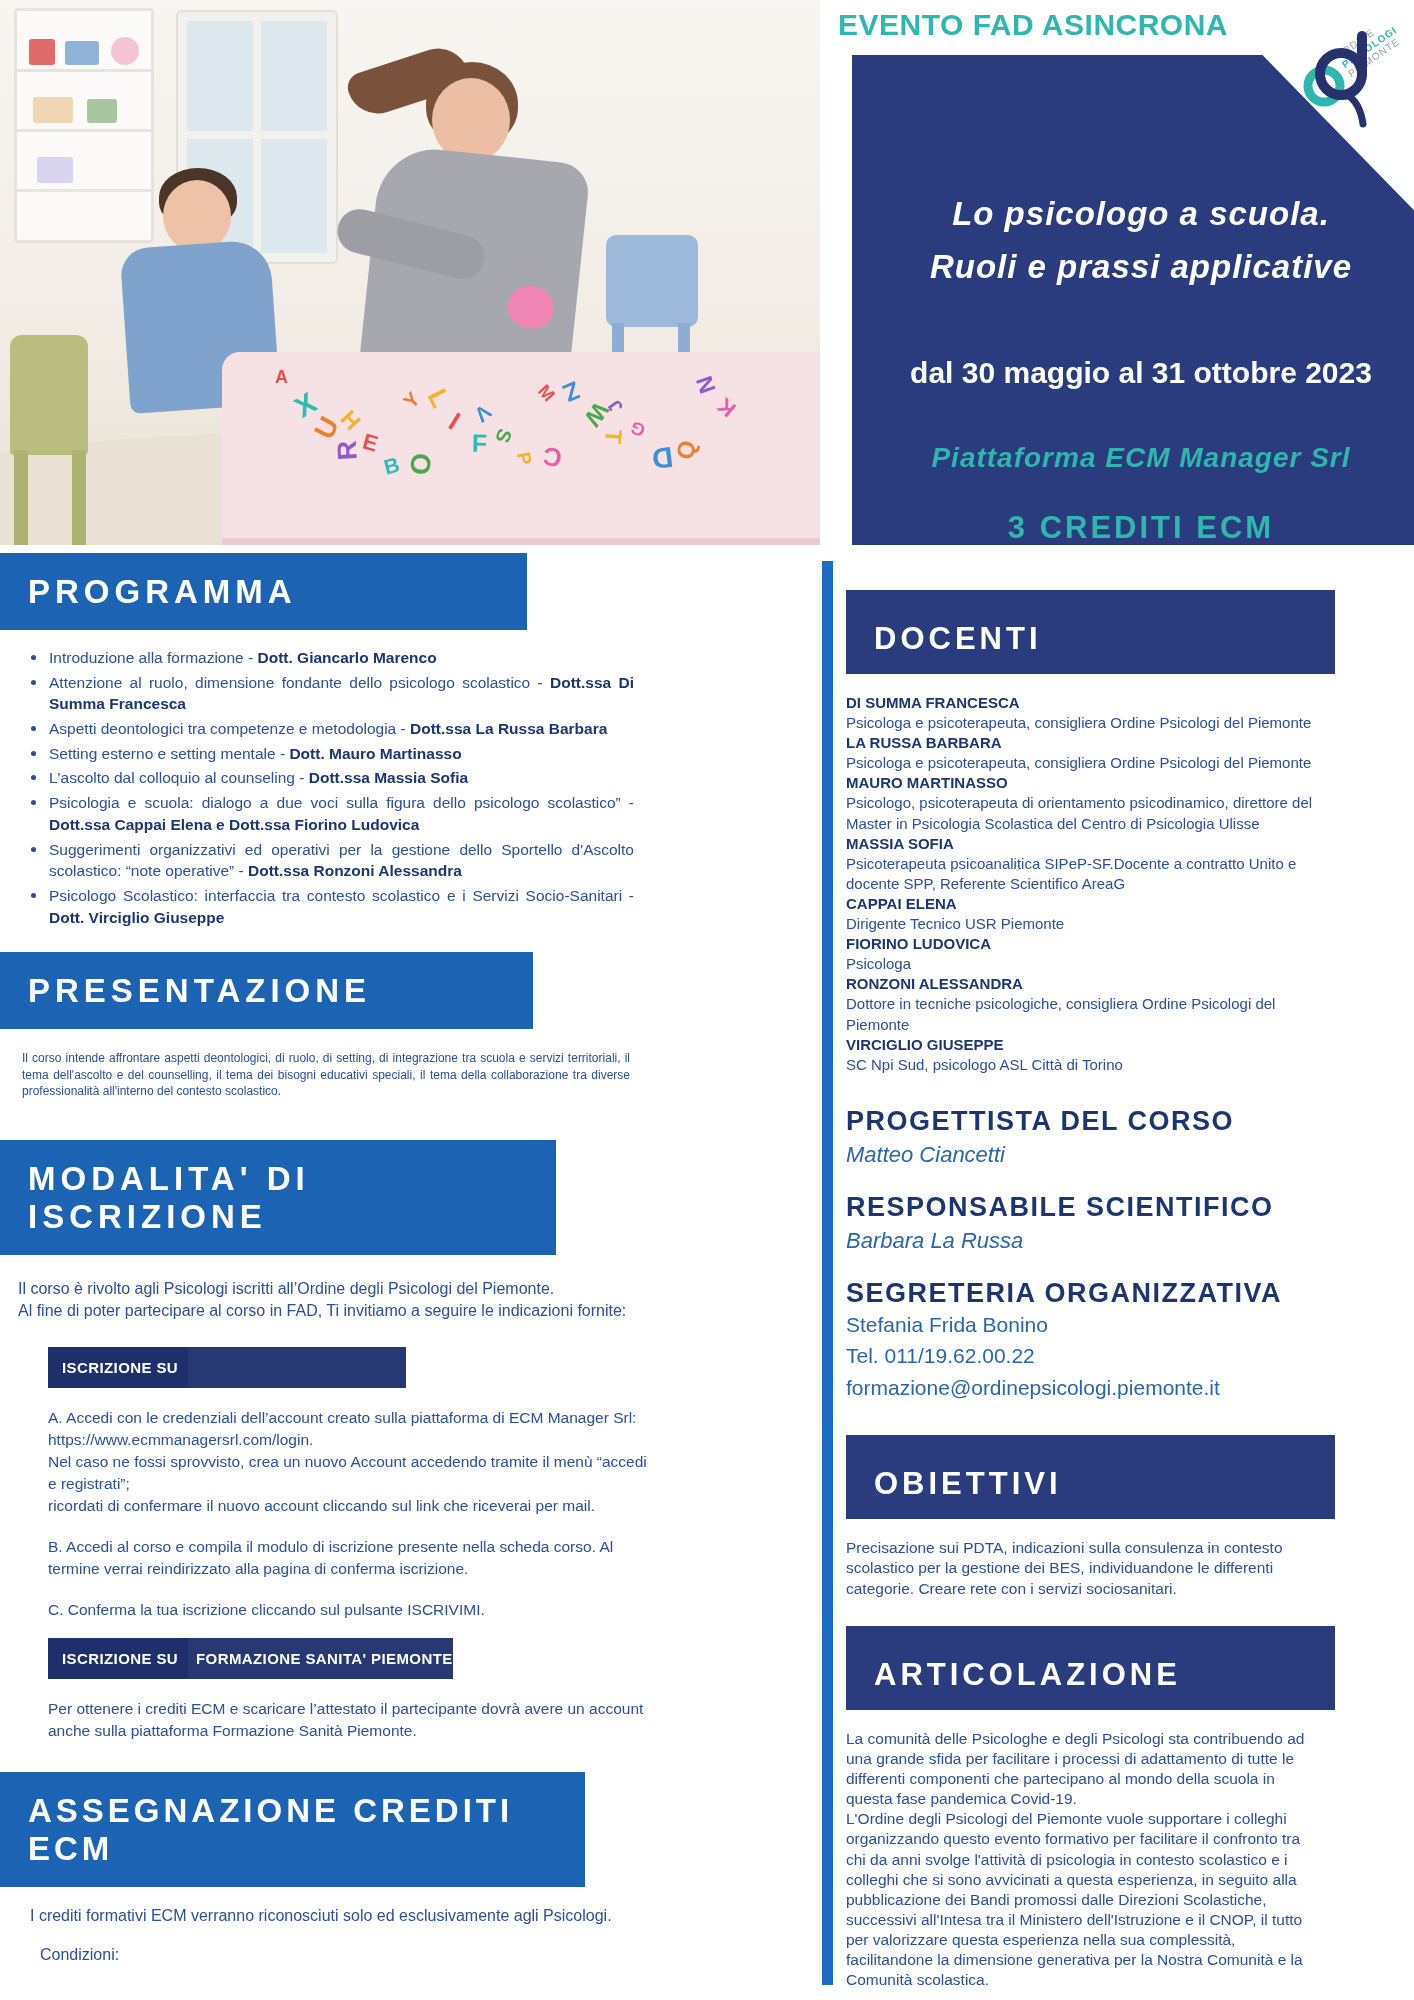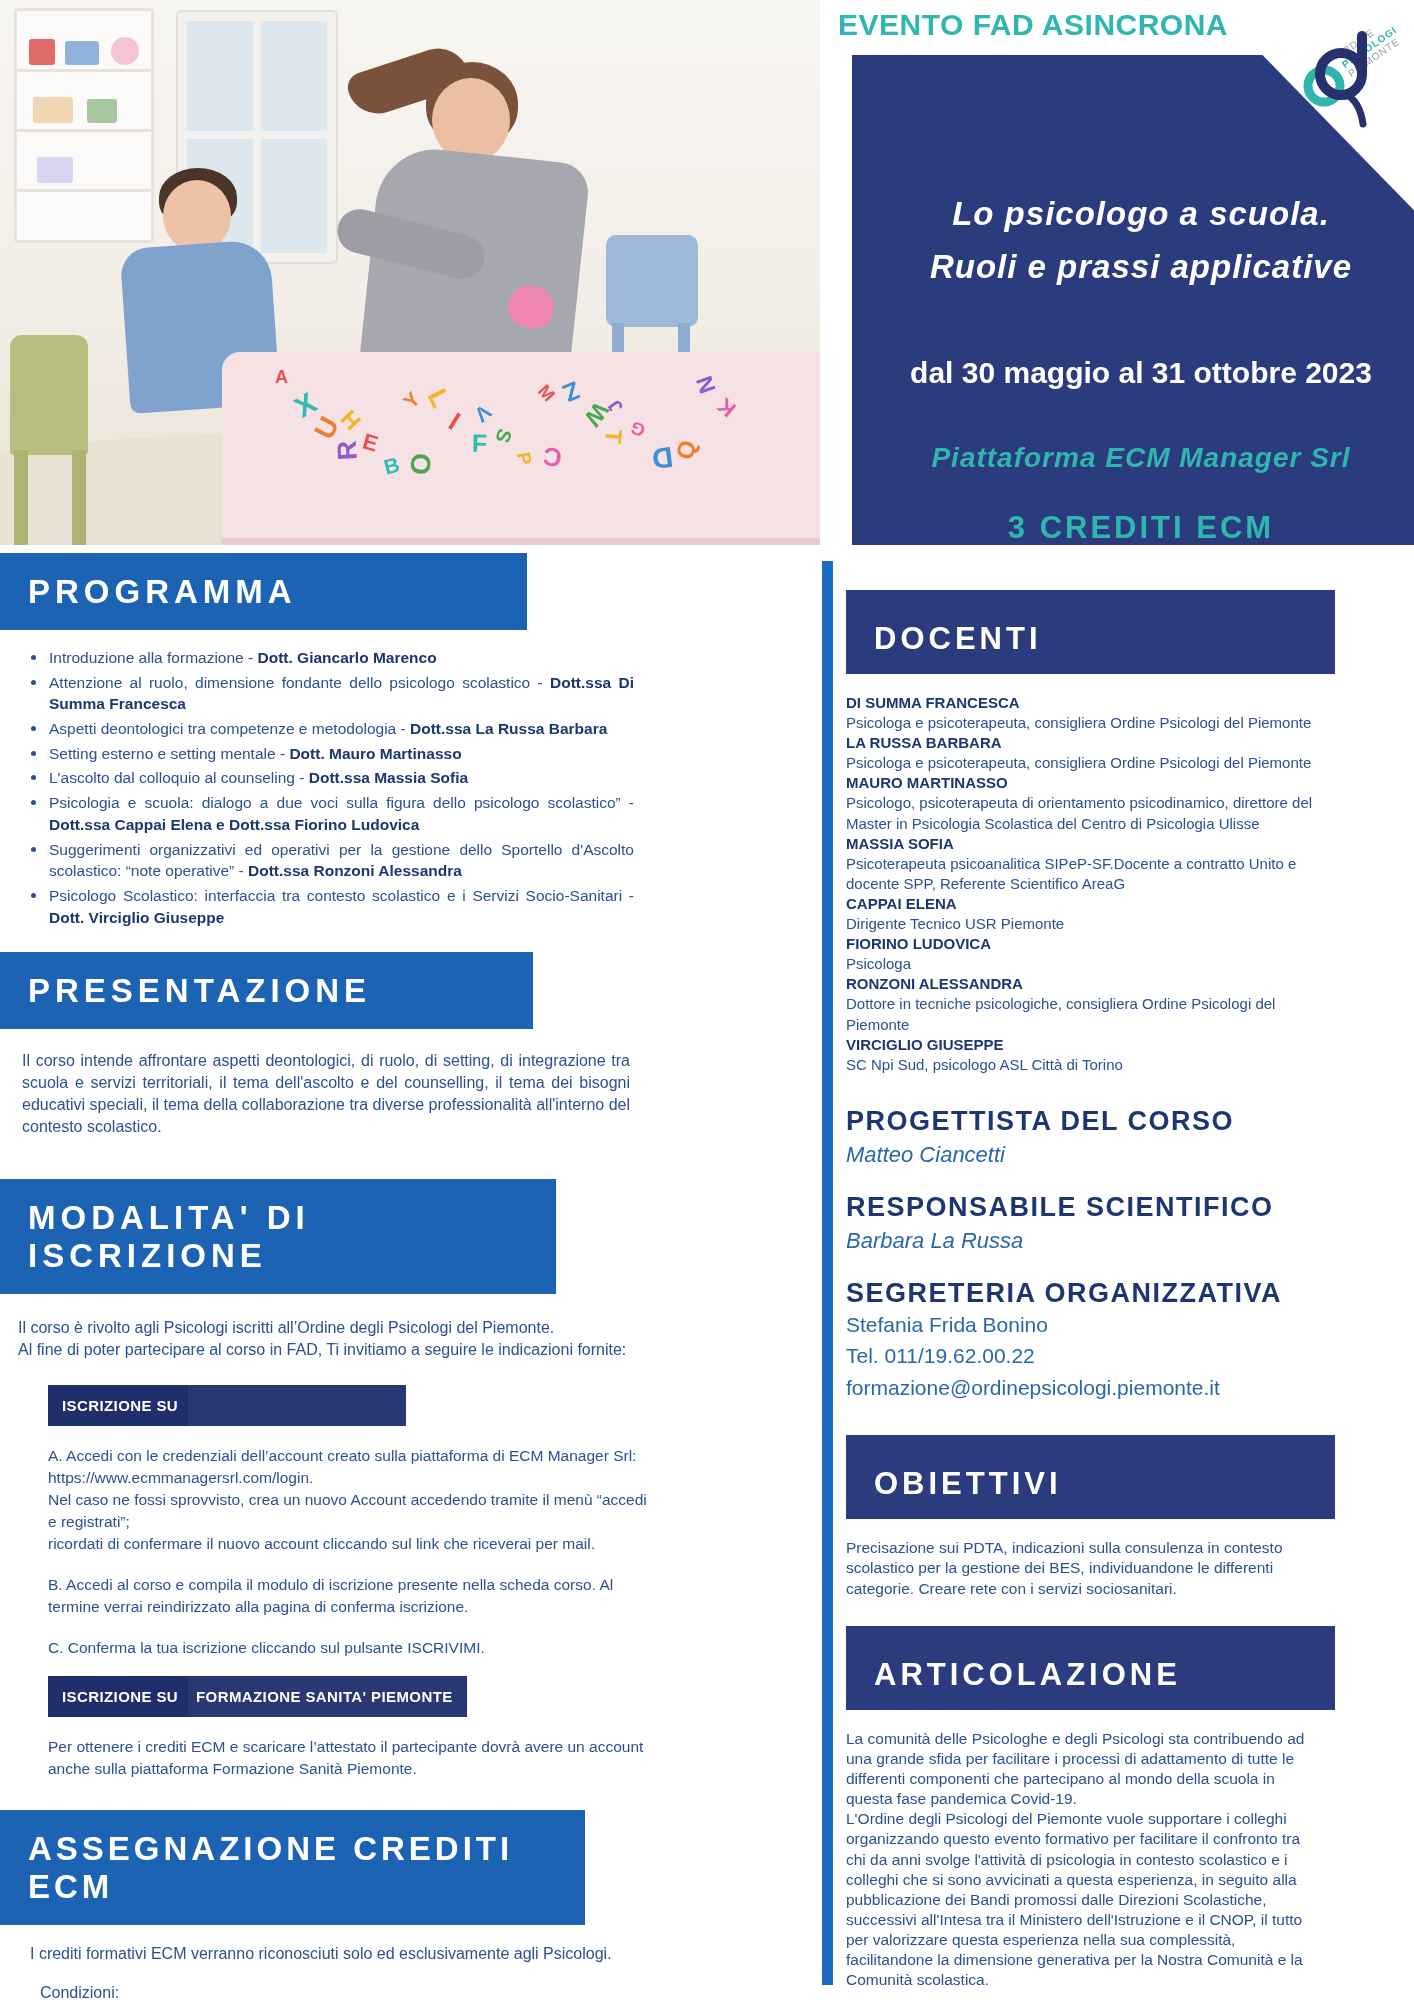--- a/index.html
+++ b/index.html
@@ -83,25 +83,25 @@
   .h-navy{
     background:var(--navy_box);color:#fff;width:489px;
     font-size:31px;font-weight:600;letter-spacing:4px;
     padding:31px 10px 17px 28px;
   }
   
   .blist{list-style:none;margin:17px 24px 0 22px;width:612px}
   .blist li{position:relative;padding-left:27px;margin-bottom:3px;font-size:15.5px;line-height:1.4;text-align:justify}
   .blist li::before{content:"";position:absolute;left:9px;top:8px;width:5px;height:5px;border-radius:50%;background:var(--text_blue)}
   .blist b,.speaker{font-weight:700;color:var(--text_navy)}
-  .para{margin:21px 0 8px 22px;width:608px;font-size:16px;line-height:1.38;text-align:justify}
+  .para{margin:21px 0 8px 22px;width:608px;font-size:12px;line-height:1.38;text-align:justify}
   .intro{margin:23px 0 0 18px;width:640px;font-size:16px;line-height:1.4}
   .tag{margin:24px 0 0 48px;display:flex;width:fit-content;font-size:15px;font-weight:800;color:#fff;letter-spacing:.4px}
   .tag .lbl{background:var(--tag_navy);padding:12px 10px 12px 14px;white-space:nowrap}
-  .tag .val{background:var(--tag_navy2);padding:12px 14px 12px 8px;white-space:nowrap}
+  .tag .val{background:var(--tag_navy2);padding:12px 0 12px 8px;white-space:nowrap}
   .tag .val.empty{width:218px}
   .step{margin:19px 0 0 48px;width:600px;font-size:15.5px;line-height:1.42}
   .step div{min-height:10px}
   .ass-intro{margin:20px 0 0 30px;font-size:16px}
   .cond-label{margin:21px 0 0 40px;font-size:16px}
   
   .doc-box{margin-top:45px}
   .dlist{margin-top:19px;width:475px}
   .dlist .dname{font-size:15px;font-weight:800;color:var(--text_navy);line-height:1.34}
   .dlist .drole{font-size:15px;line-height:1.34}

